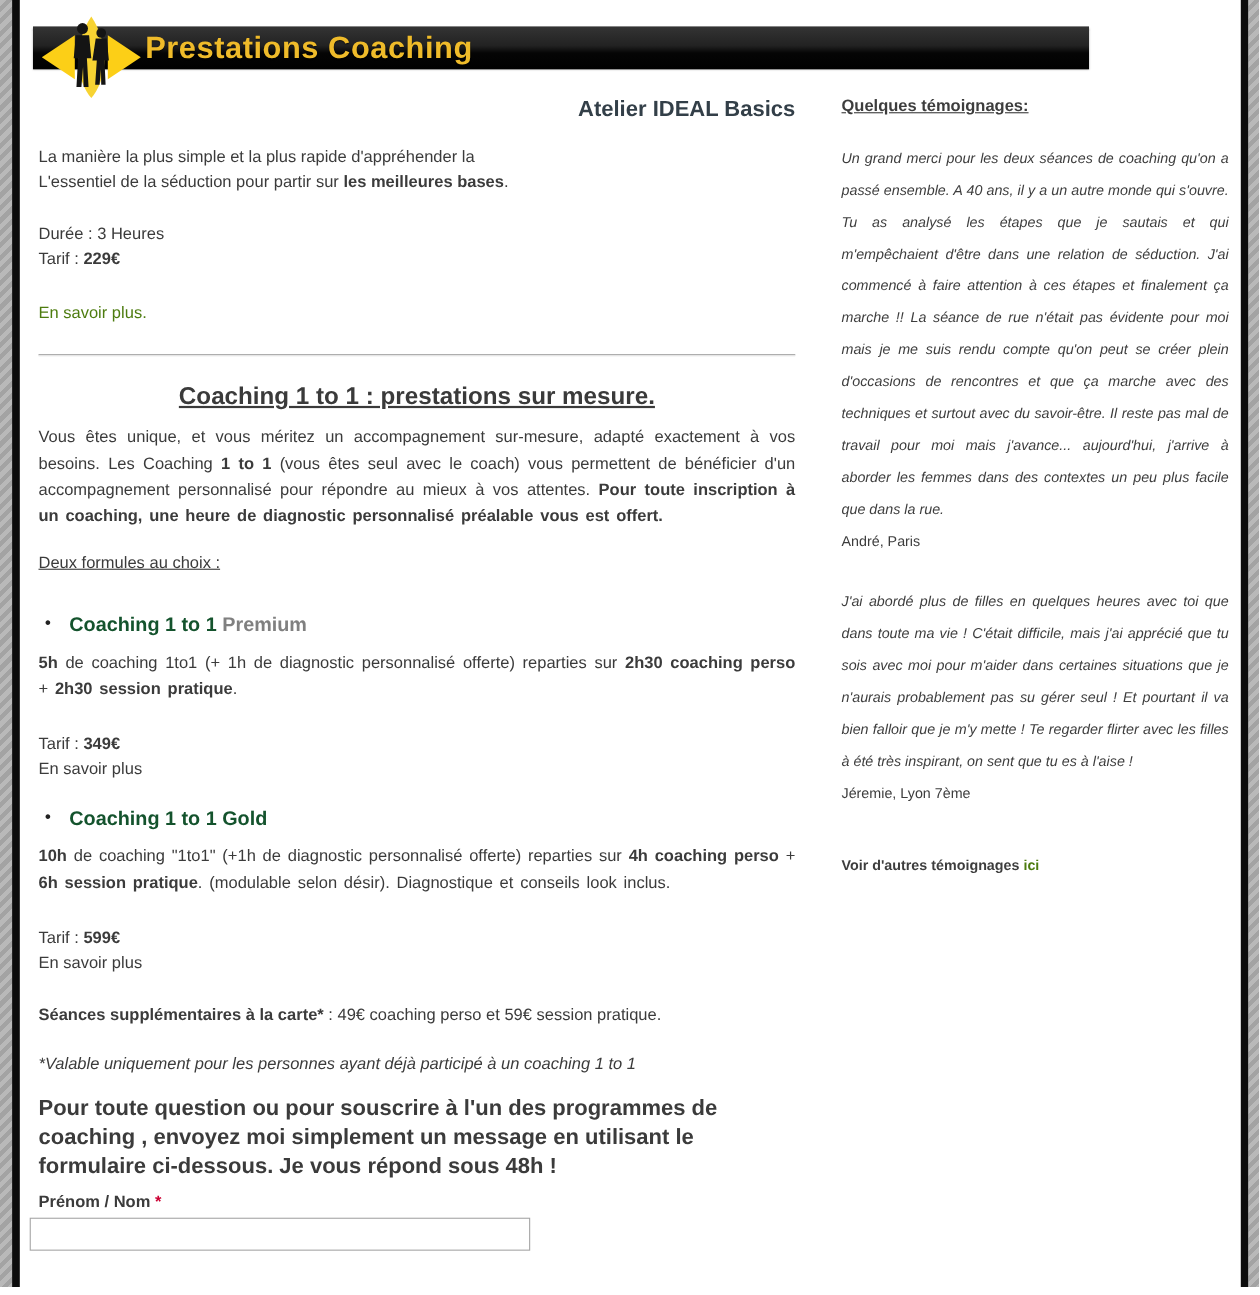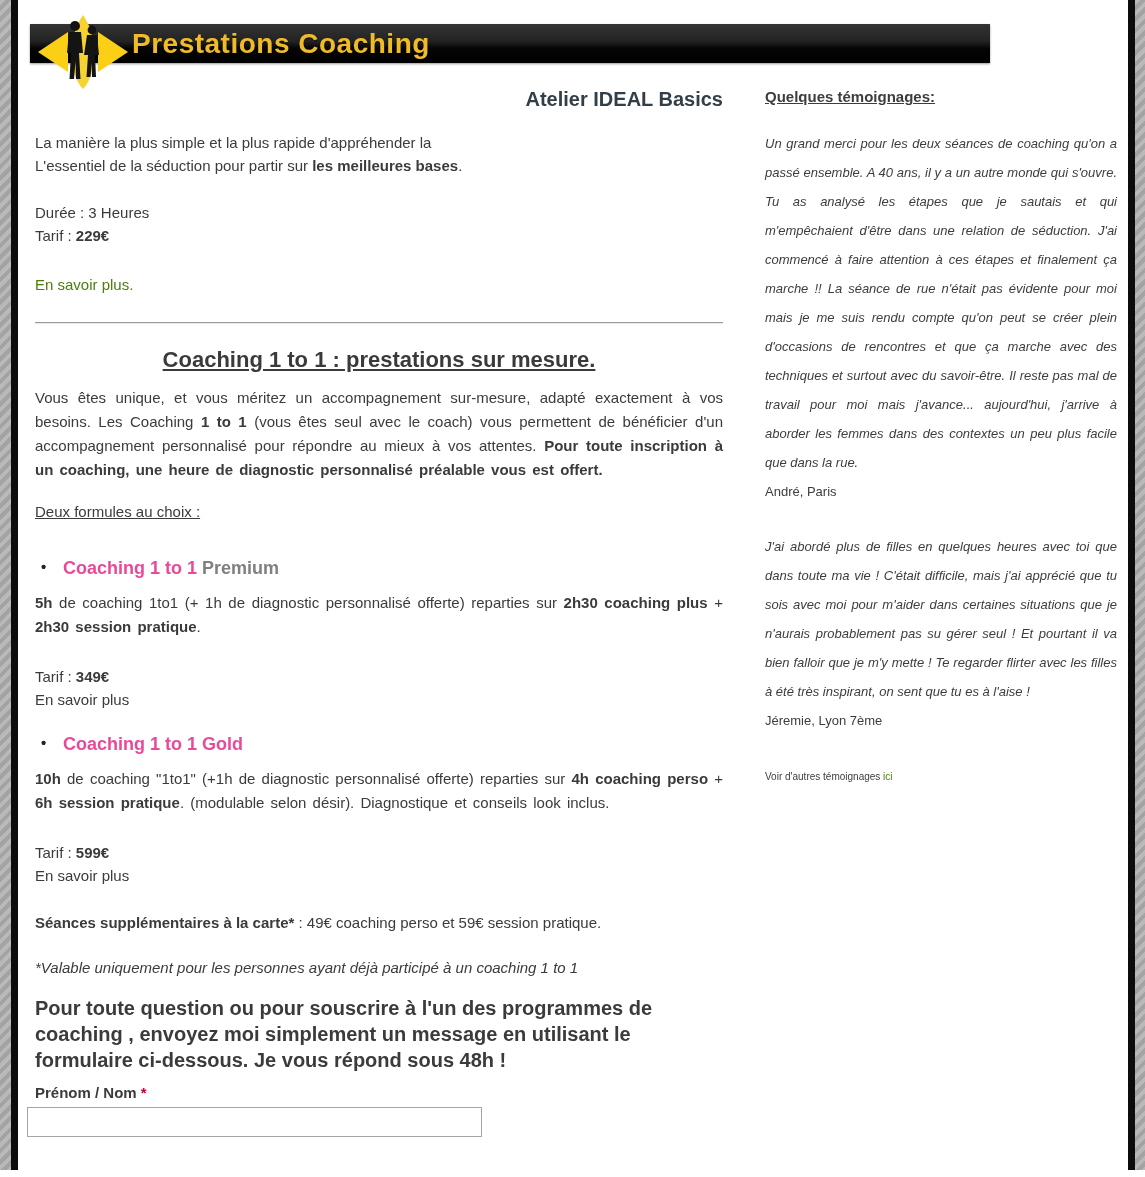--- a/index.html
+++ b/index.html
@@ -44,21 +44,21 @@
   .rule { margin-top:26px; border:none; border-top:1px solid #9b9b9b; height:2px;
           border-bottom:1px solid #e8e8e8; }
   .coaching-title { margin-top:22px; text-align:center; font-size:22px; font-weight:bold;
           color:#3a3a3a; text-decoration:underline; line-height:28px; }
   .para-justify { margin-top:12px; text-align:justify; line-height:24px; word-spacing:2px; }
   .formules { margin-top:18px; text-decoration:underline; line-height:23px; }
   .offer { margin-top:34px; }
   .offer + .offer { margin-top:22px; }
   .offer-name { padding-left:28px; position:relative; font-size:18px; font-weight:bold; line-height:22px; }
   .offer-name .bullet { position:absolute; left:6px; top:-1px; color:#222; font-size:15px; }
-  .offer-orange { color:#ec4899; }
+  .offer-orange { color:#14532d; }
   .offer-gray { color:#808080; }
   .offer-desc { margin-top:12px; text-align:justify; line-height:24px; word-spacing:2px; }
   .offer-tarif { margin-top:26px; line-height:23px; }
   .offer-more { line-height:23px; cursor:pointer; }
   .extra { margin-top:24px; line-height:23px; }
   .note { margin-top:22px; font-style:italic; line-height:23px; }
   .cta { margin-top:16px; font-weight:bold; font-size:20px; line-height:26px; }
   .form-label { margin-top:8px; font-weight:bold; font-size:15px; line-height:24px; }
   .req { color:#cc0033; font-weight:bold; }
   .text-input {
@@ -66,21 +66,21 @@
     border:1px solid #a5a5a5; background:#fff; font-size:14px; padding:2px 6px;
     font-family:"Liberation Sans", sans-serif;
   }
 
   
   #sidebar { position:absolute; left:765px; top:88px; width:352px; color:#3d3d3d; }
   .sb-title { font-size:15px; font-weight:bold; text-decoration:underline; margin-bottom:24px; }
   .testimonial-text { font-style:italic; font-size:13px; line-height:29px; text-align:justify; }
   .testimonial-author { font-weight:normal; font-size:13px; line-height:29px; }
   .testimonial + .testimonial { margin-top:26px; }
-  .sb-more { margin-top:30px; font-size:10px; line-height:24px; }
+  .sb-more { margin-top:40px; font-size:13px; line-height:24px;font-weight:bold; }
   b, .b { font-weight:bold; }
 </style>
 </head>
 <body>
 
 <div id="canvas">
 
   <div id="rail-gray-left" class="rail-gray"></div>
   <div id="rail-black-left" class="rail-black"></div>
   <div id="rail-black-right" class="rail-black"></div>
@@ -122,21 +122,21 @@
     <div class="coaching-title">Coaching 1 to 1 : prestations sur mesure.</div>
 
     <p class="para-justify"><span>Vous êtes unique, et vous méritez un accompagnement sur-mesure, adapté exactement à vos besoins. Les Coaching </span><span class="b">1 to 1</span><span> (vous êtes seul avec le coach) vous permettent de bénéficier d'un accompagnement personnalisé pour répondre au mieux à vos attentes. </span><span class="b">Pour toute inscription à un coaching, une heure de diagnostic personnalisé préalable vous est offert.</span></p>
 
     <div class="formules">Deux formules au choix :</div>
 
     <div class="offer">
       <div class="offer-name">
         <span class="bullet">•</span><span class="offer-orange">Coaching 1 to 1 </span><span class="offer-gray">Premium</span>
       </div>
-      <p class="offer-desc"><span class="b">5h</span><span> de coaching 1to1 (+ 1h de diagnostic personnalisé offerte) reparties sur </span><span class="b">2h30 coaching plus</span><span> + </span><span class="b">2h30 session pratique</span><span>.</span></p>
+      <p class="offer-desc"><span class="b">5h</span><span> de coaching 1to1 (+ 1h de diagnostic personnalisé offerte) reparties sur </span><span class="b">2h30 coaching perso</span><span> + </span><span class="b">2h30 session pratique</span><span>.</span></p>
       <div class="offer-tarif"><span>Tarif : </span><span class="b">349€</span></div>
       <div class="offer-more">En savoir plus</div>
     </div>
 
     <div class="offer">
       <div class="offer-name">
         <span class="bullet">•</span><span class="offer-orange">Coaching  1 to 1 Gold</span><span class="offer-gray"></span>
       </div>
       <p class="offer-desc"><span class="b">10h</span><span> de coaching "1to1" (+1h de diagnostic personnalisé offerte) reparties sur </span><span class="b">4h coaching perso</span><span> + </span><span class="b">6h session pratique</span><span>. (modulable selon désir). Diagnostique et conseils look inclus.</span></p>
       <div class="offer-tarif"><span>Tarif : </span><span class="b">599€</span></div>

